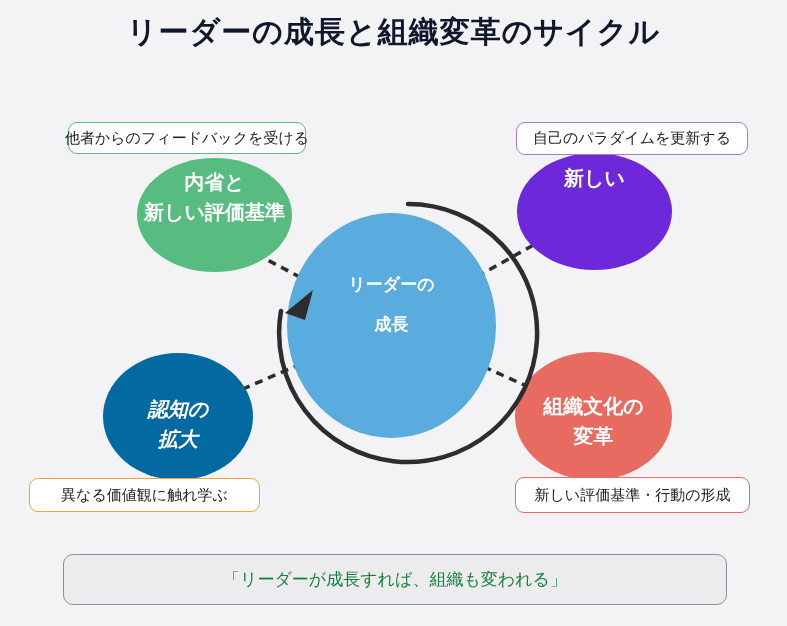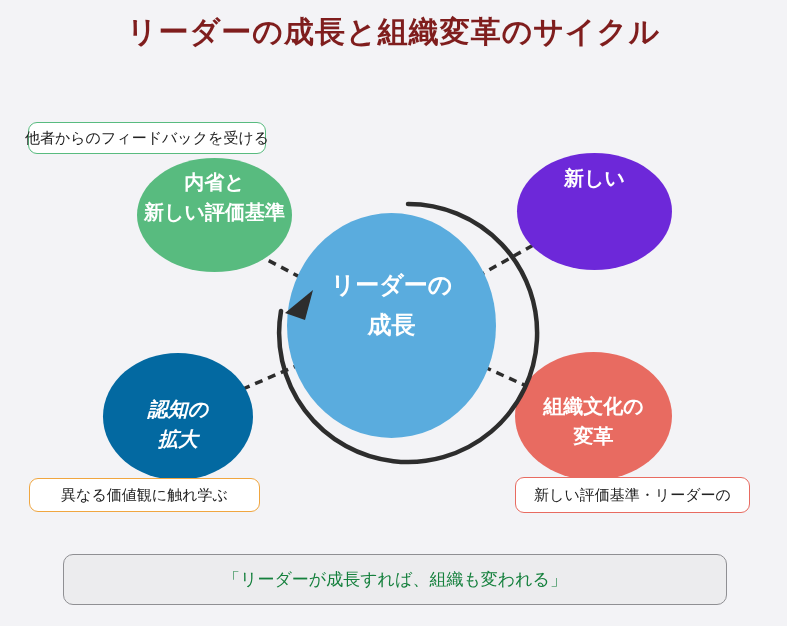--- a/index.html
+++ b/index.html
@@ -6,21 +6,21 @@
   body{
     width:787px;height:626px;
     background:#f3f3f6;
     font-family:"Liberation Sans","DejaVu Sans",sans-serif;
     overflow:hidden;
   }
   .canvas{position:relative;width:787px;height:626px;}
 
   .title{
     position:absolute;left:0;top:12px;width:787px;
-    text-align:center;font-size:30px;font-weight:bold;color:#7f1d1d;
+    text-align:center;font-size:30px;font-weight:bold;color:#0f172a;
     letter-spacing:1px;margin:0;
   }
 
   svg.layer{position:absolute;left:0;top:0;pointer-events:none;}
   .lines-layer{z-index:1;}
   .arc-layer{z-index:3;}
 
   .node{
     position:absolute;border-radius:50%;z-index:2;
   }
@@ -31,21 +31,21 @@
   }
   .node-reflection{left:105px;top:158px;width:155px;height:114px;}
   .node-reflection .node-text{top:9px;}
   .node-perspective{left:517px;top:153px;width:155px;height:117px;}
   .node-perspective .node-text{top:10px;}
   .node-cognition{left:103px;top:353px;width:150px;height:127px;}
   .node-cognition .node-text{top:41px;}
   .node-culture{left:515px;top:352px;width:157px;height:128px;}
   .node-culture .node-text{top:39px;text-align:center;}
   .node-center{left:287px;top:213px;width:209px;height:225px;}
-  .node-center .node-text{top:52px;font-size:24px;line-height:40px;}
+  .node-center .node-text{top:52px;font-size:17px;line-height:40px;}
 
   .tag{
     position:absolute;z-index:4;
     background:#ffffff;border:1.5px solid #888;border-radius:9px;
     display:flex;align-items:center;justify-content:center;
     font-size:15px;color:#222;white-space:nowrap;
     box-sizing:border-box;
   }
   .tag-reflection{left:28px;top:122px;width:238px;height:32px;}
   .tag-perspective{left:516px;top:122px;width:232px;height:33px;}
@@ -106,27 +106,30 @@
       <div>リーダーの</div>
       <div>成長</div>
     </div>
   </div>
 
   <svg class="layer arc-layer" width="787" height="626" viewBox="0 0 787 626">
     <path d="M 408 204 A 129 129 0 1 1 281 311" fill="none" stroke="#2d2d2d" stroke-width="4.5" stroke-linecap="round"></path>
     <polygon points="313,290 285,313 305,320" fill="#2d2d2d"></polygon>
   </svg>
 
-  <div class="tag tag-reflection" style="border-color: rgb(88, 187, 127);">
+  <div class="tag tag-reflection" style="border-color: rgb(88, 187, 127); margin-left: 40px;">
     <span>他者からのフィードバックを受ける</span>
+  </div>
+  <div class="tag tag-perspective" style="border-color: rgb(170, 124, 200);">
+    <span>自己のパラダイムを更新する</span>
   </div>
   <div class="tag tag-cognition" style="border-color: rgb(240, 166, 64);">
     <span>異なる価値観に触れ学ぶ</span>
   </div>
   <div class="tag tag-culture" style="border-color: rgb(232, 107, 97);">
-    <span>新しい評価基準・リーダーの</span>
+    <span>新しい評価基準・行動の形成</span>
   </div>
 
   <div class="quote">
     <span>「リーダーが成長すれば、組織も変われる」</span>
   </div>
 
 </div>
 
 </body></html>

